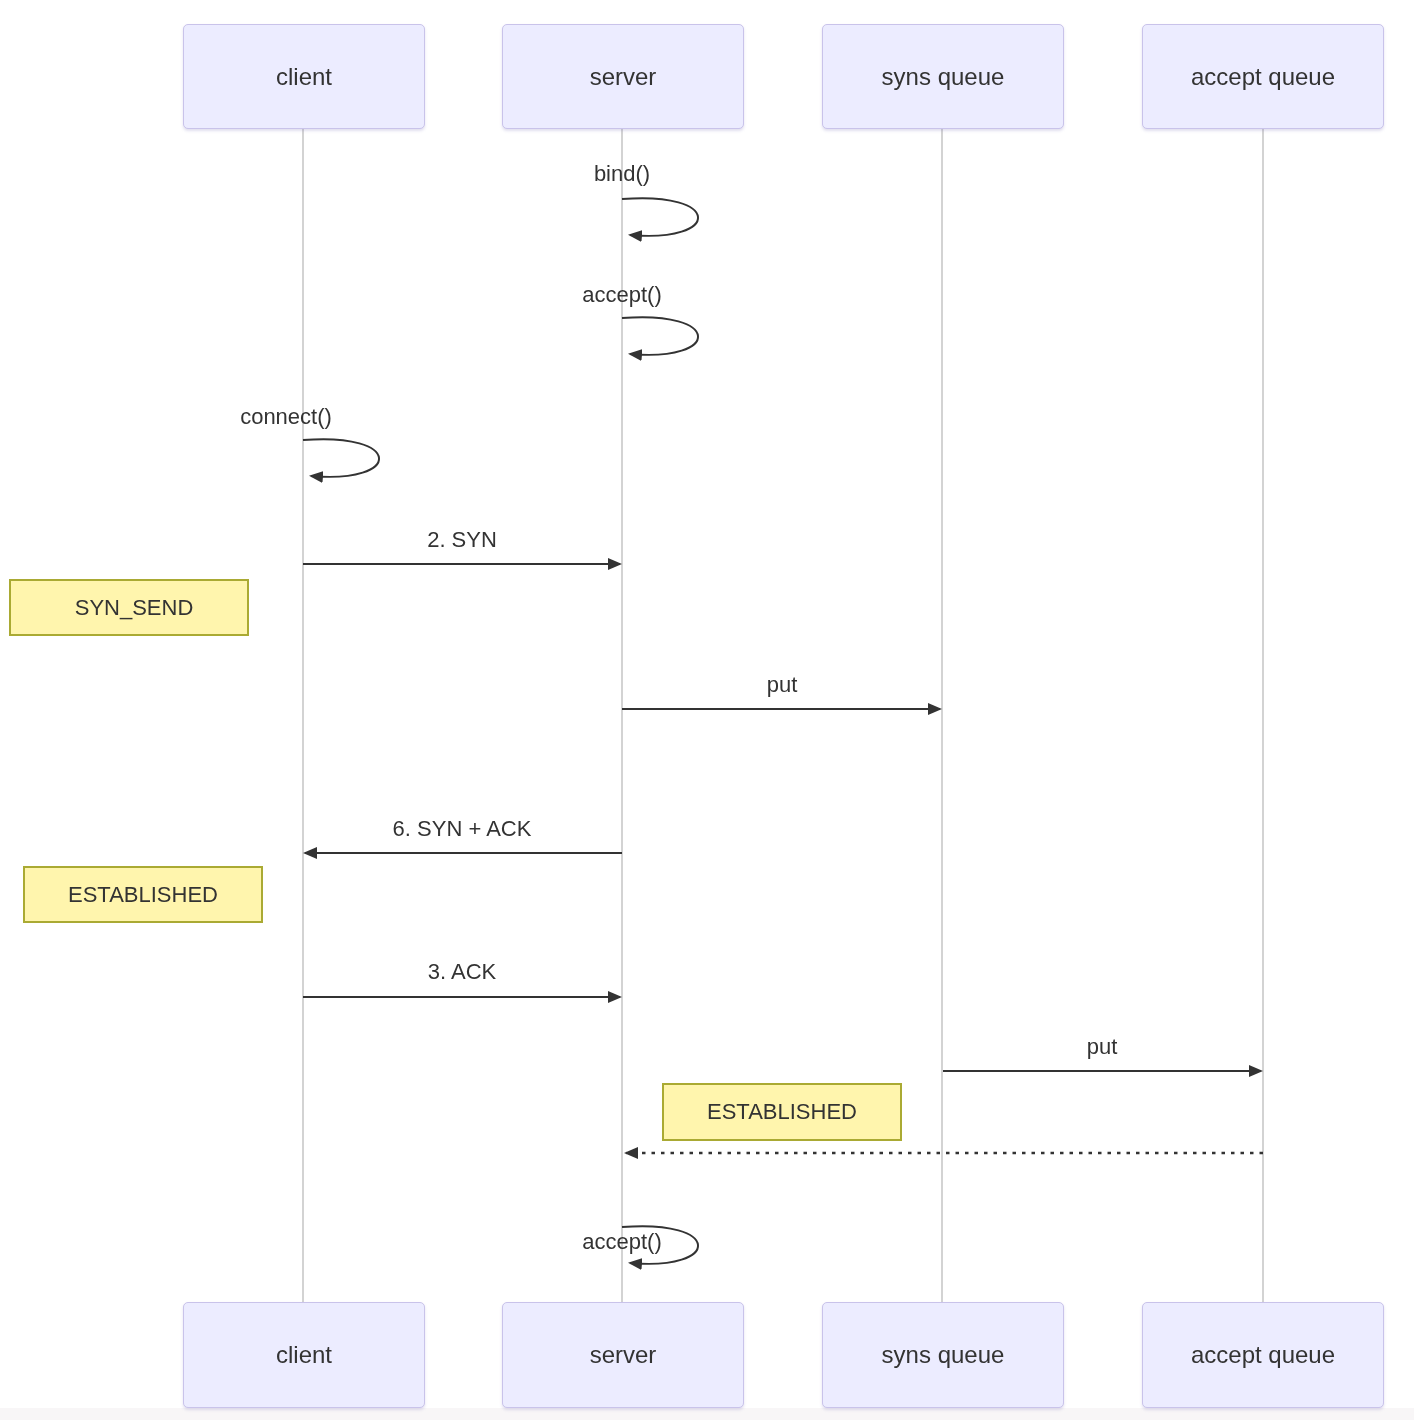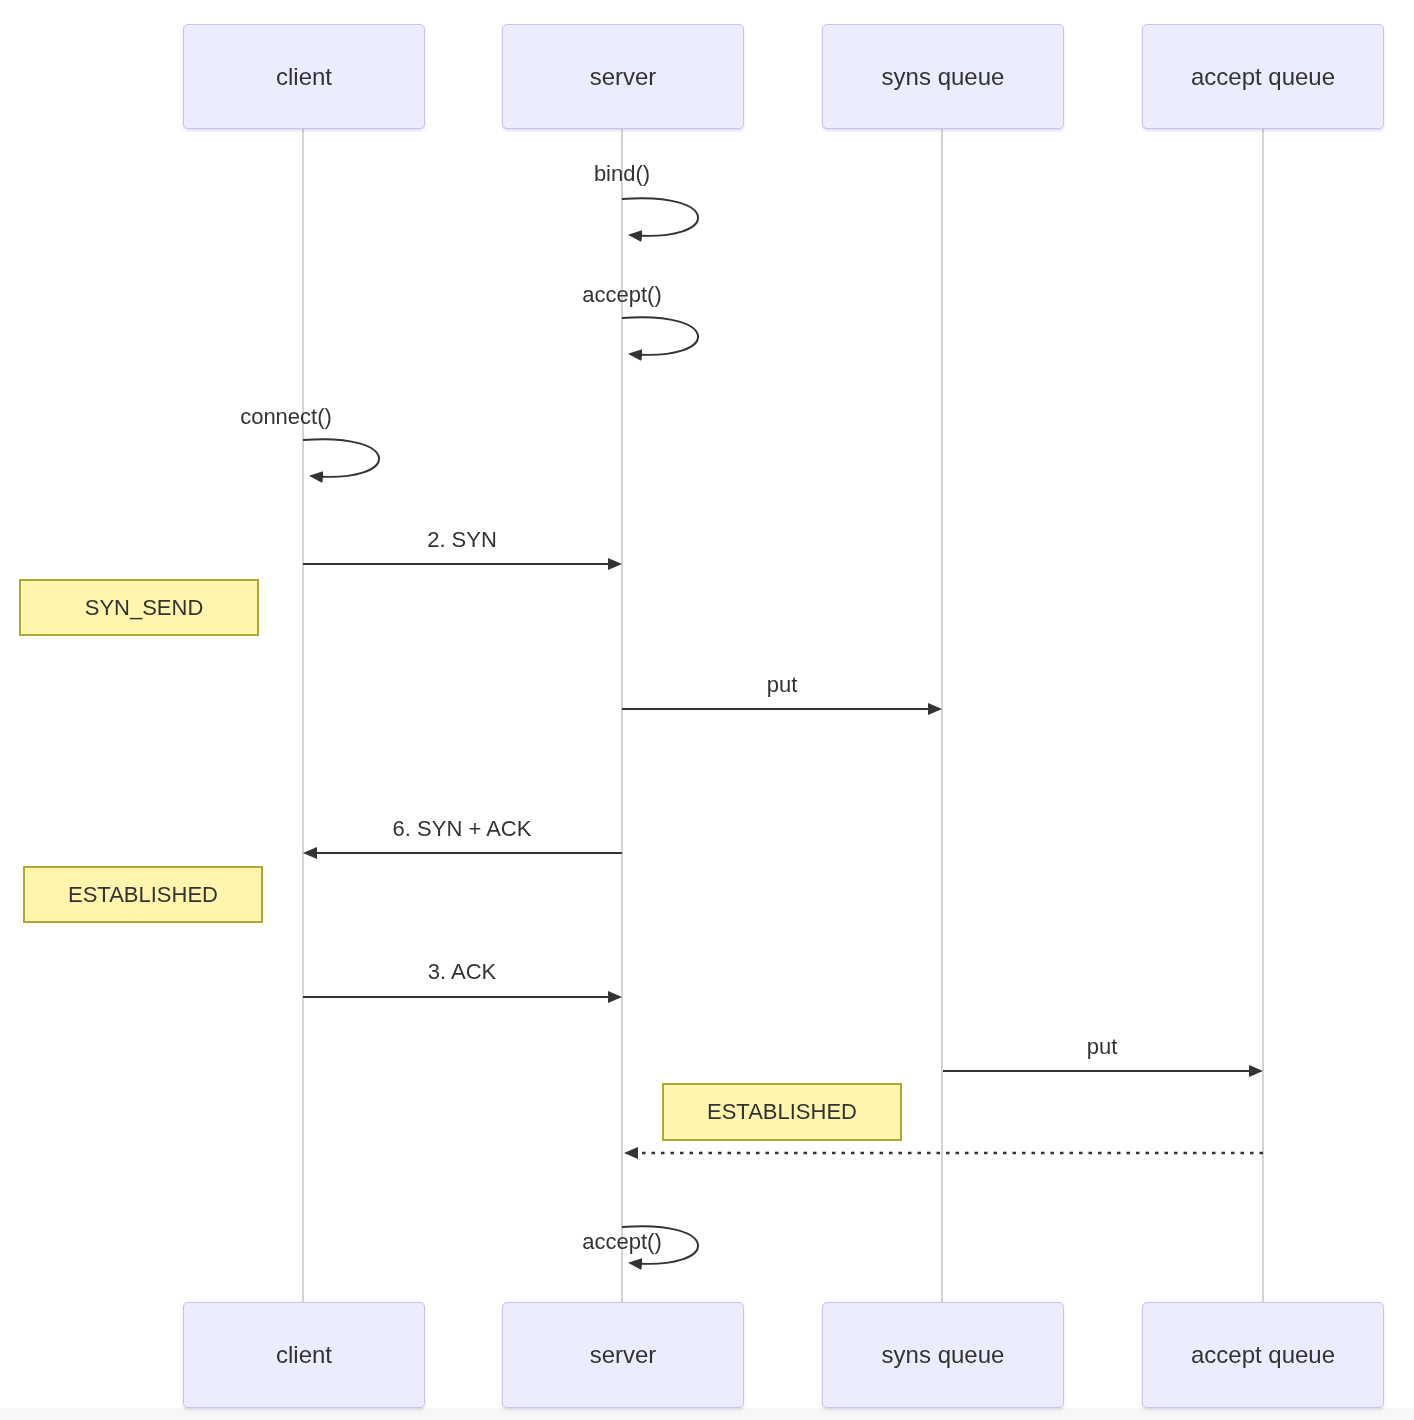--- a/index.html
+++ b/index.html
@@ -121,21 +121,21 @@
   <div class="msg-label" style="left:622px; top:282px;">accept()</div>
   <div class="msg-label" style="left:286px; top:404px;">connect()</div>
   <div class="msg-label" style="left:622px; top:1229px;text-align:right;">accept()</div>
 
   <div class="msg-label" style="left:462px; top:527px;">2. SYN</div>
   <div class="msg-label" style="left:782px; top:672px;">put</div>
   <div class="msg-label" style="left:462px; top:816px;">6. SYN + ACK</div>
   <div class="msg-label" style="left:462px; top:959px;">3. ACK</div>
   <div class="msg-label" style="left:1102px; top:1034px;">put</div>
 
-  <div class="note" style="left:19px; top:579px;padding-left:10px;">
+  <div class="note" style="left:9px; top:579px;padding-left:10px;">
     <span>SYN_SEND</span>
   </div>
   <div class="note" style="left:23px; top:866px;">
     <span>ESTABLISHED</span>
   </div>
   <div class="note" style="left:662px; top:1083px; height:58px;">
     <span>ESTABLISHED</span>
   </div>
 
 </div>

